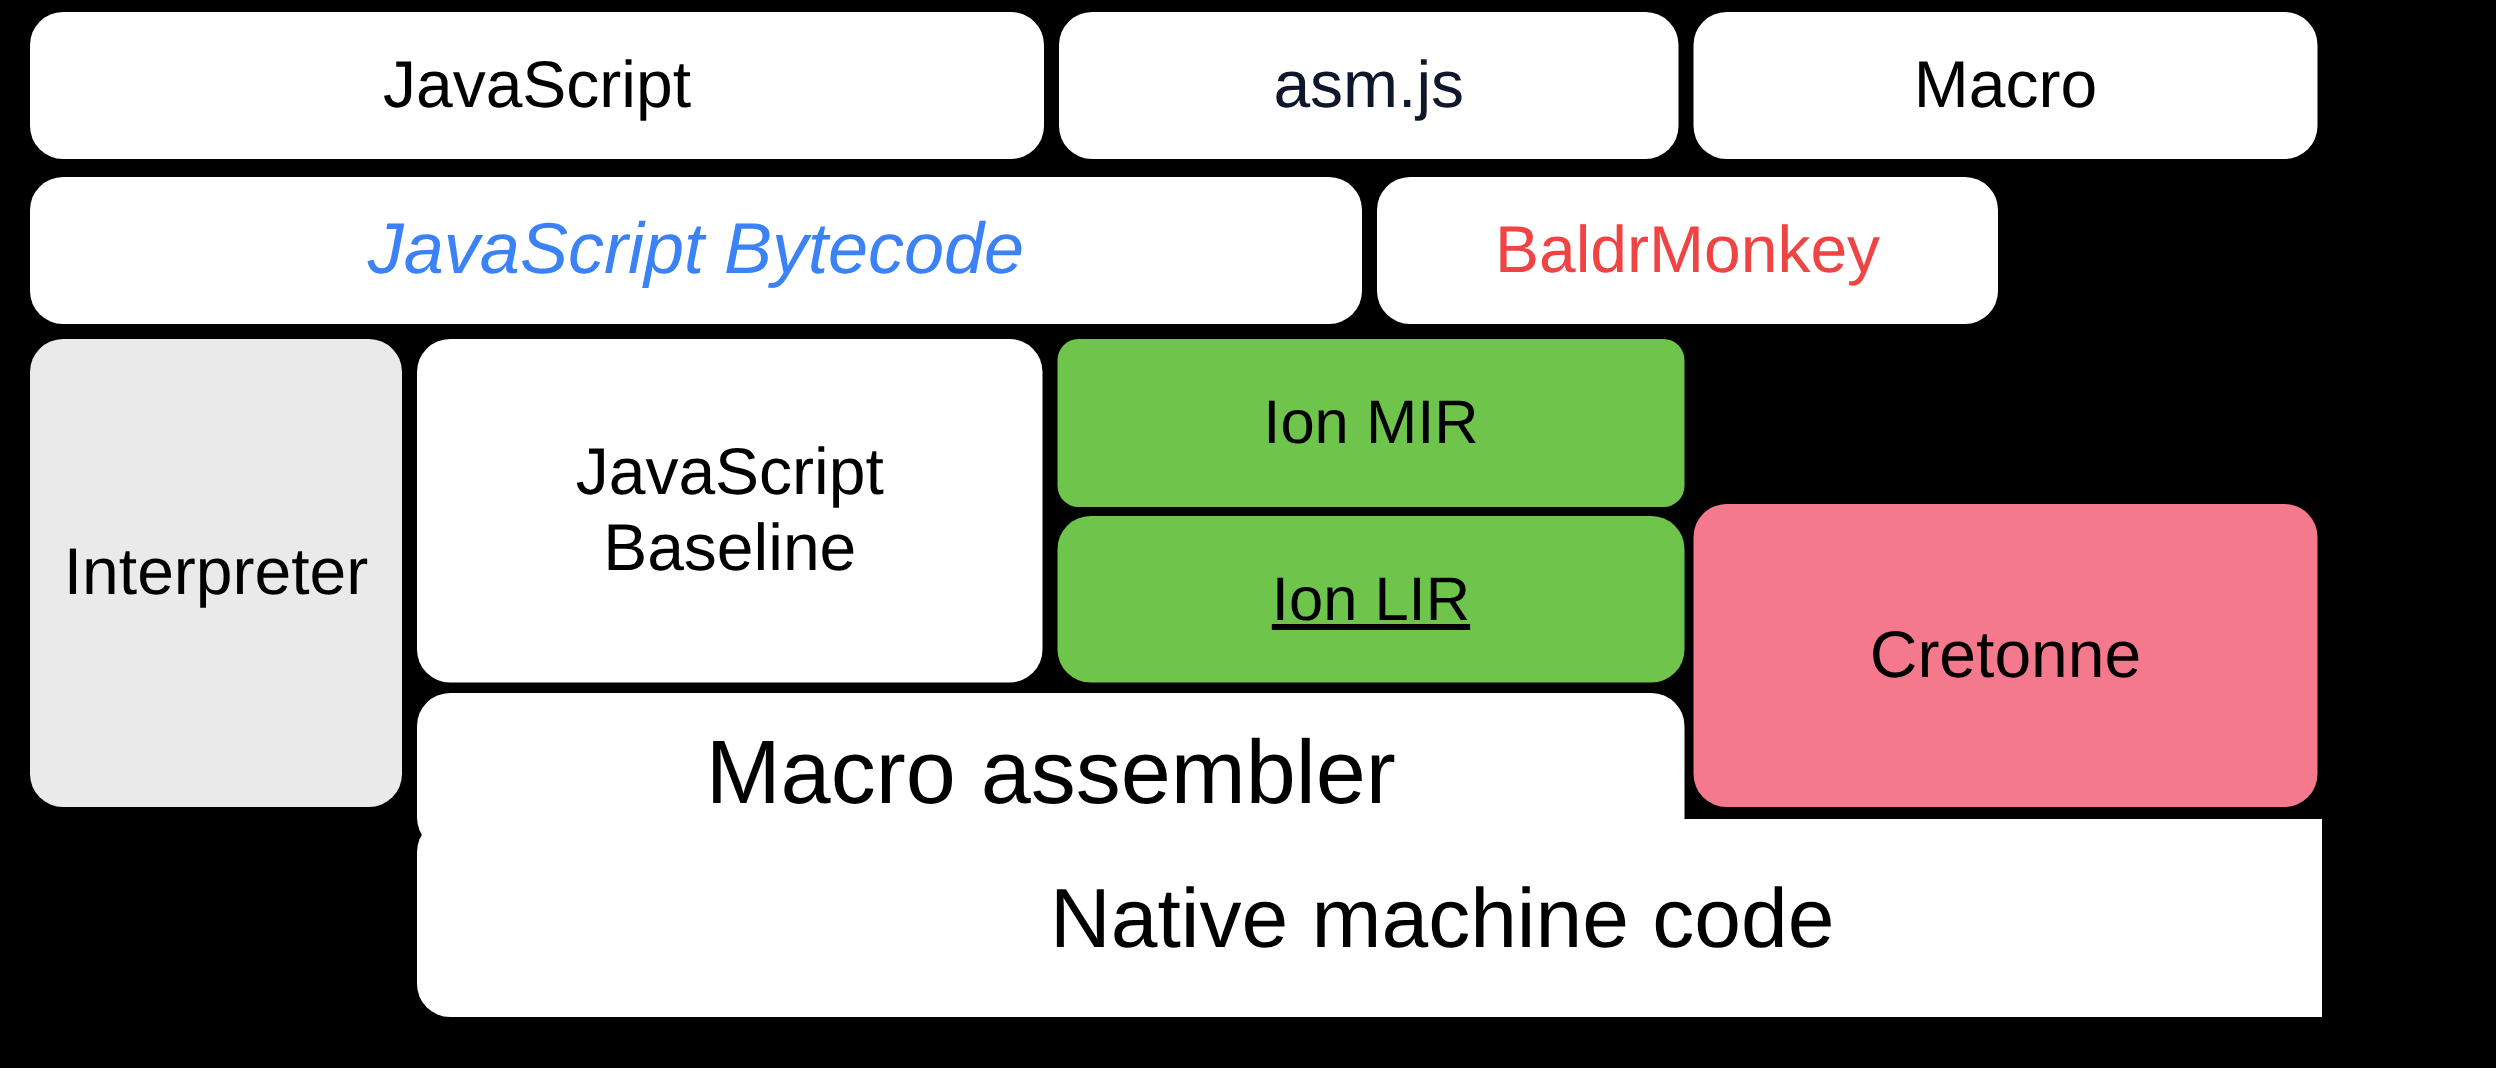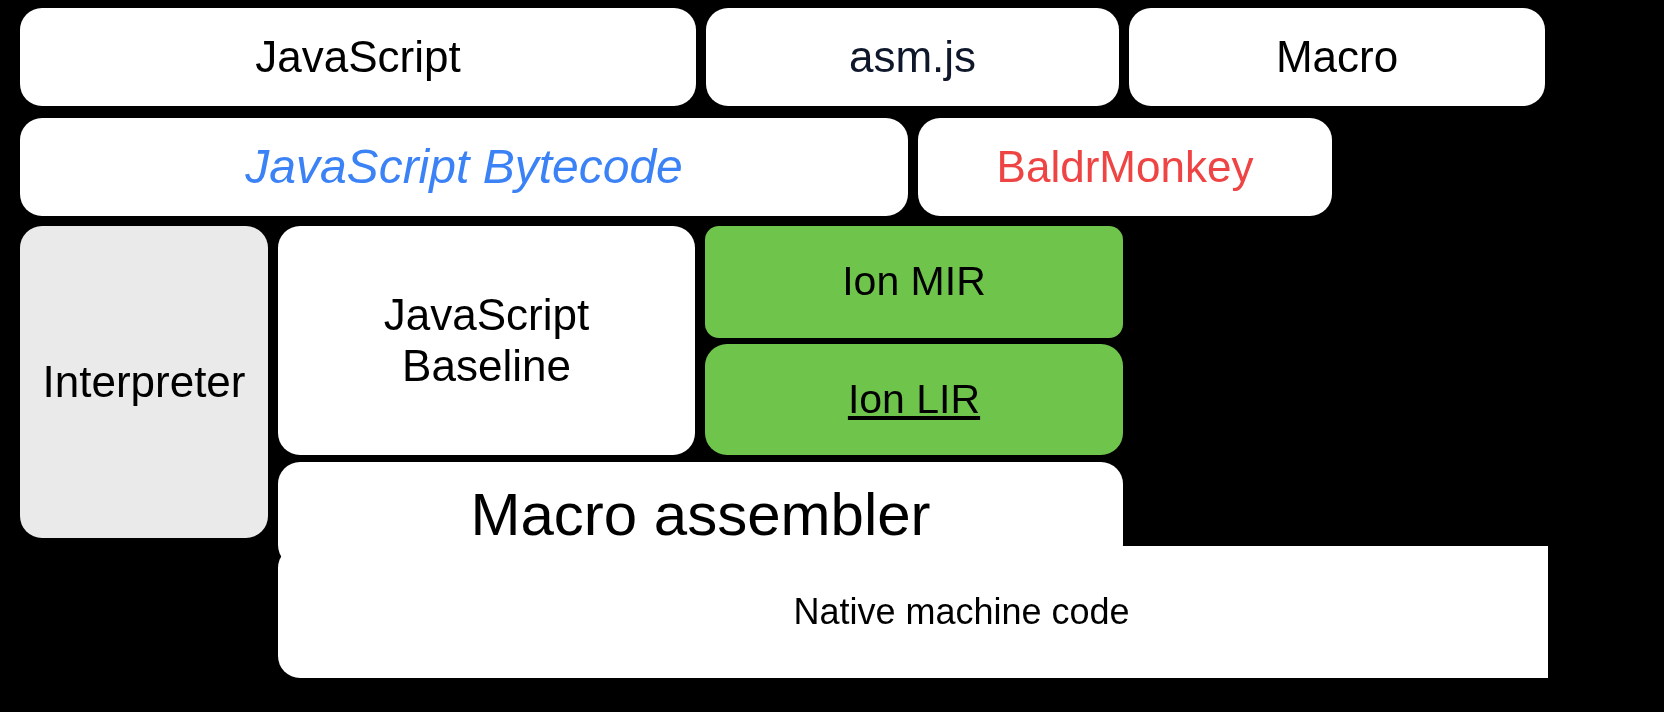--- a/index.html
+++ b/index.html
@@ -40,15 +40,16 @@
     <div class="node" style="left: 20px; top: 8px; width: 676px; height: 98px; background: rgb(255, 255, 255); font-size: 44px; color: rgb(0, 0, 0);"><span class="label">JavaScript</span></div>
     <div class="node" style="left: 706px; top: 8px; width: 413px; height: 98px; background: rgb(255, 255, 255); font-size: 44px; color: #0f172a;"><span class="label">asm.js</span></div>
     <div class="node" style="left: 1129px; top: 8px; width: 416px; height: 98px; background: rgb(255, 255, 255); font-size: 44px; color: rgb(0, 0, 0);"><span class="label">Macro</span></div>
     <div class="node" style="left: 20px; top: 118px; width: 888px; height: 98px; background: rgb(255, 255, 255); font-size: 48px; color: #3b82f6; font-style: italic;"><span class="label">JavaScript Bytecode</span></div>
     <div class="node" style="left: 918px; top: 118px; width: 414px; height: 98px; background: rgb(255, 255, 255); font-size: 44px; color: #ef4444;"><span class="label">BaldrMonkey</span></div>
     <div class="node" style="left: 20px; top: 226px; width: 248px; height: 312px; background: rgb(234, 234, 234); font-size: 44px; color: rgb(0, 0, 0);"><span class="label">Interpreter</span></div>
     <div class="node" style="left: 278px; top: 226px; width: 417px; height: 229px; background: rgb(255, 255, 255); font-size: 44px; color: rgb(0, 0, 0);"><span class="label">JavaScript
 Baseline</span></div>
     <div class="node" style="left: 705px; top: 226px; width: 418px; height: 112px; background: rgb(111, 196, 76); font-size: 41px; color: rgb(0, 0, 0); border-radius: 14px;"><span class="label">Ion MIR</span></div>
     <div class="node" style="left: 705px; top: 344px; width: 418px; height: 111px; background: rgb(111, 196, 76); font-size: 41px; color: rgb(0, 0, 0); text-decoration: underline;"><span class="label">Ion LIR</span></div>
+    <div class="node" style="left: 1129px; top: 336px; width: 416px; height: 202px; background: rgb(245, 121, 141); font-size: 44px; color: rgb(0, 0, 0);"><span class="label">Cretonne</span></div>
     <div class="node" style="left: 278px; top: 462px; width: 845px; height: 105px; background: rgb(255, 255, 255); font-size: 60px; color: rgb(0, 0, 0);"><span class="label">Macro assembler</span></div>
-    <div class="node" style="left: 278px; top: 546px; width: 1367px; height: 132px; background: rgb(255, 255, 255); font-size: 36px; color: rgb(0, 0, 0);"><span class="label">Native machine code</span></div>
+    <div class="node" style="left: 278px; top: 546px; width: 1367px; height: 132px; background: rgb(255, 255, 255); font-size: 56px; color: rgb(0, 0, 0);"><span class="label">Native machine code</span></div>
   </div>
 
 </body></html>

